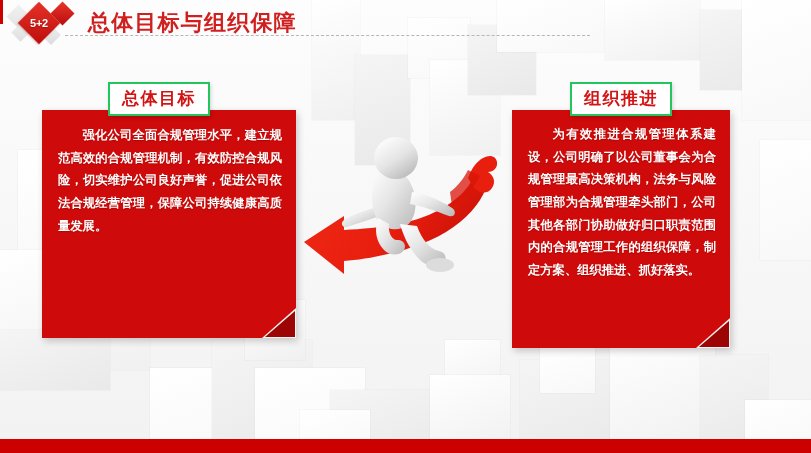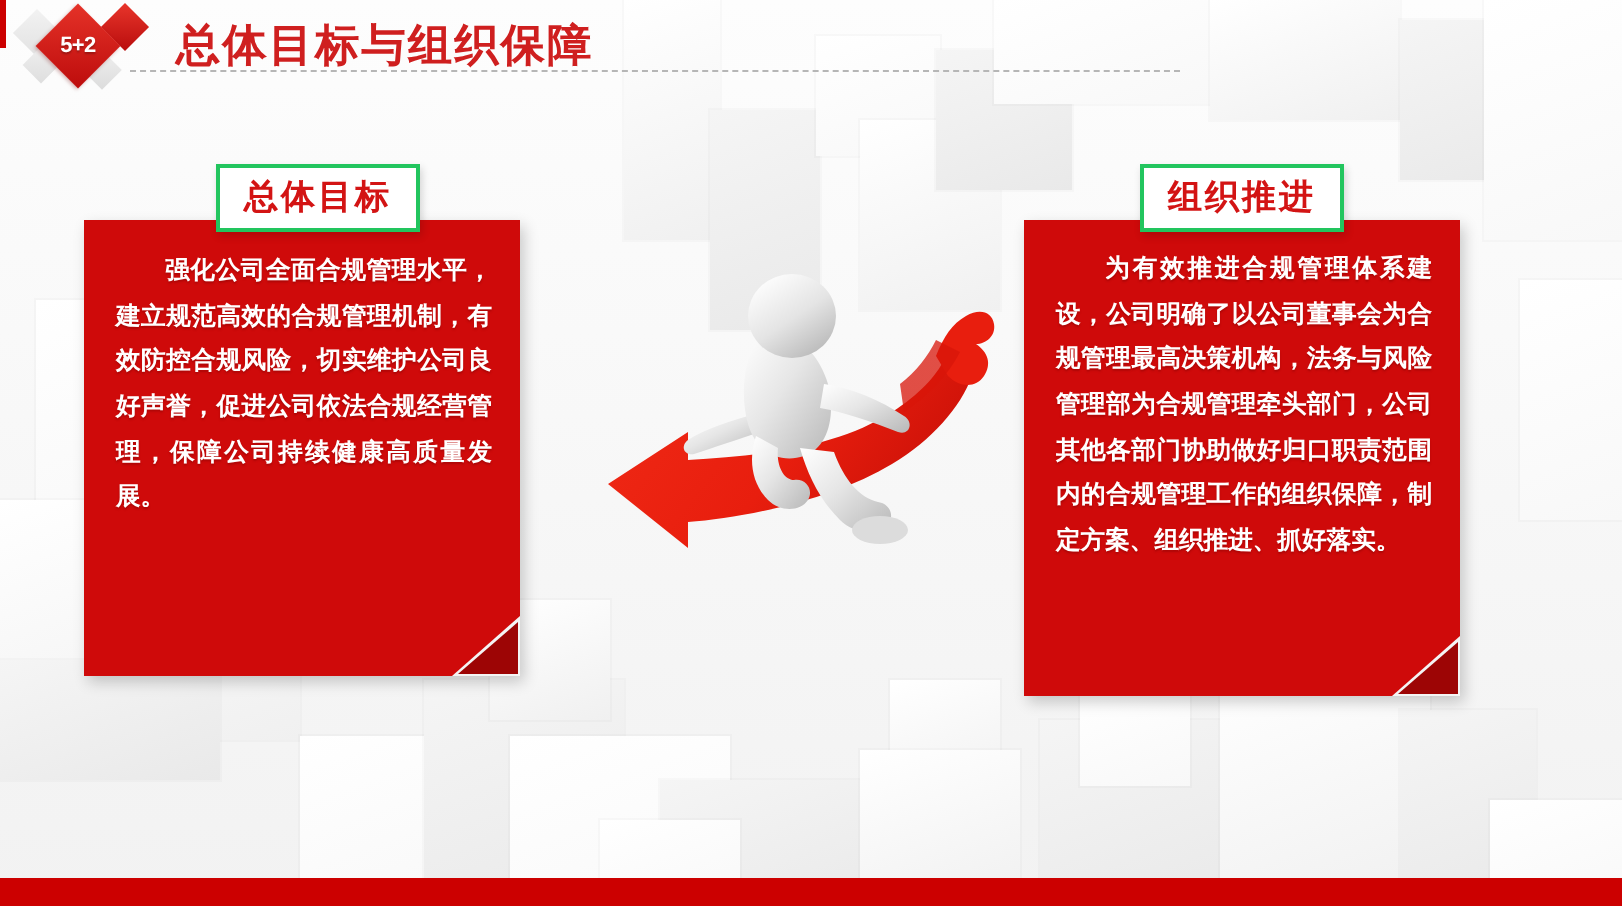--- a/index.html
+++ b/index.html
@@ -42,21 +42,21 @@
       color:#fff; font-size:11px; font-weight:bold; letter-spacing:-.3px;
       text-shadow:0 1px 1px rgba(0,0,0,.25); }
   .header-title { position:absolute; left:88px; top:8px;
       font-size:22px; font-weight:bold; color:#cf1f1f; letter-spacing:1.2px; }
   .hdr-dash { position:absolute; left:65px; top:35px; width:525px; height:0;
       border-top:1px dashed #b6b6b6; }
 
   
   .card { position:absolute; z-index:4; background:#cf0a0a;
       box-shadow:2px 3px 7px rgba(0,0,0,.20); }
-  .card.left  { left:42px;  top:110px; width:218px; height:228px; }
+  .card.left  { left:42px;  top:110px; width:254px; height:228px; }
   .card.right { left:512px; top:110px; width:218px; height:238px;font-family:Liberation Mono, monospace; }
   .card .body { position:absolute; left:0; top:0; right:0; bottom:0;
       padding:14px 14px 12px 16px; color:#ffffff; font-size:12.3px;
       font-weight:bold; line-height:1.84; text-align:justify;
       text-shadow:0 1px 1px rgba(110,0,0,.35); }
 
   
   .fold { position:absolute; right:0; bottom:0; width:34px; height:30px; }
   .fold .tri-bg { position:absolute; right:0; bottom:0; width:0; height:0;
       border-left:34px solid transparent; border-bottom:30px solid #f4f4f4; }

